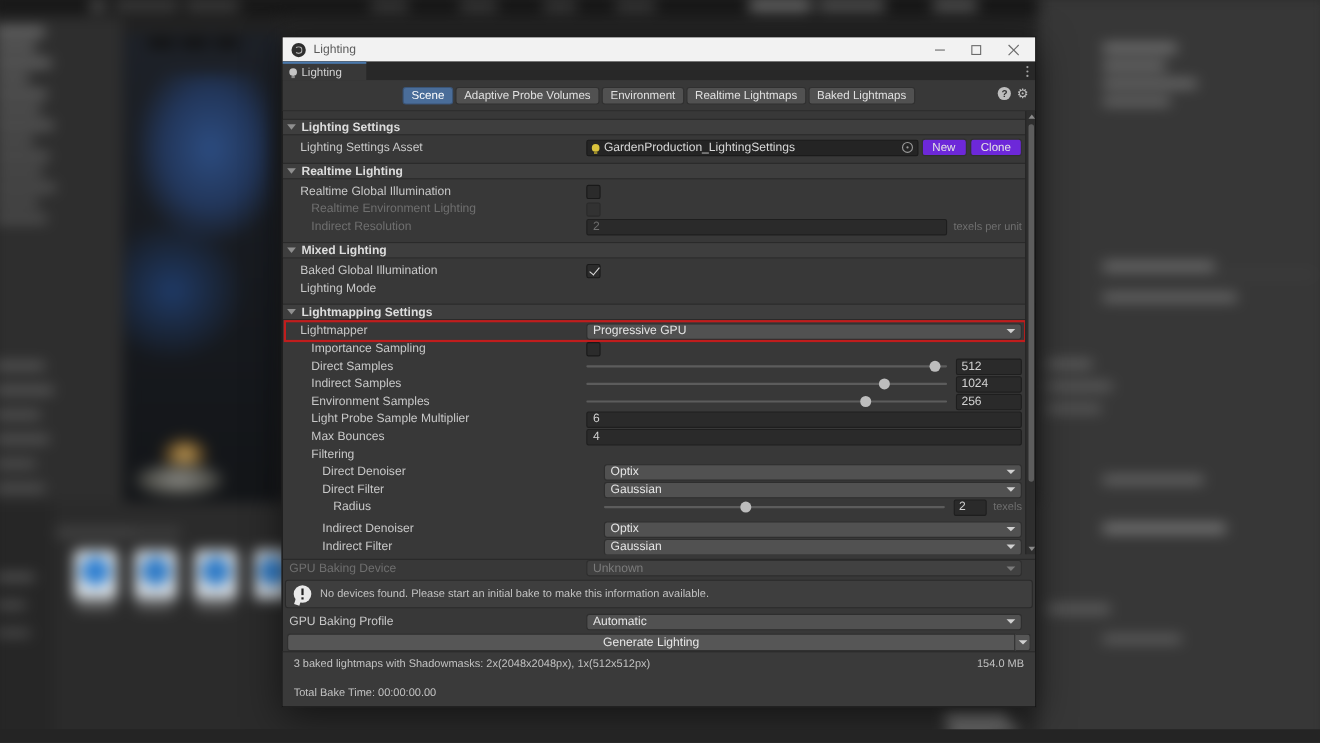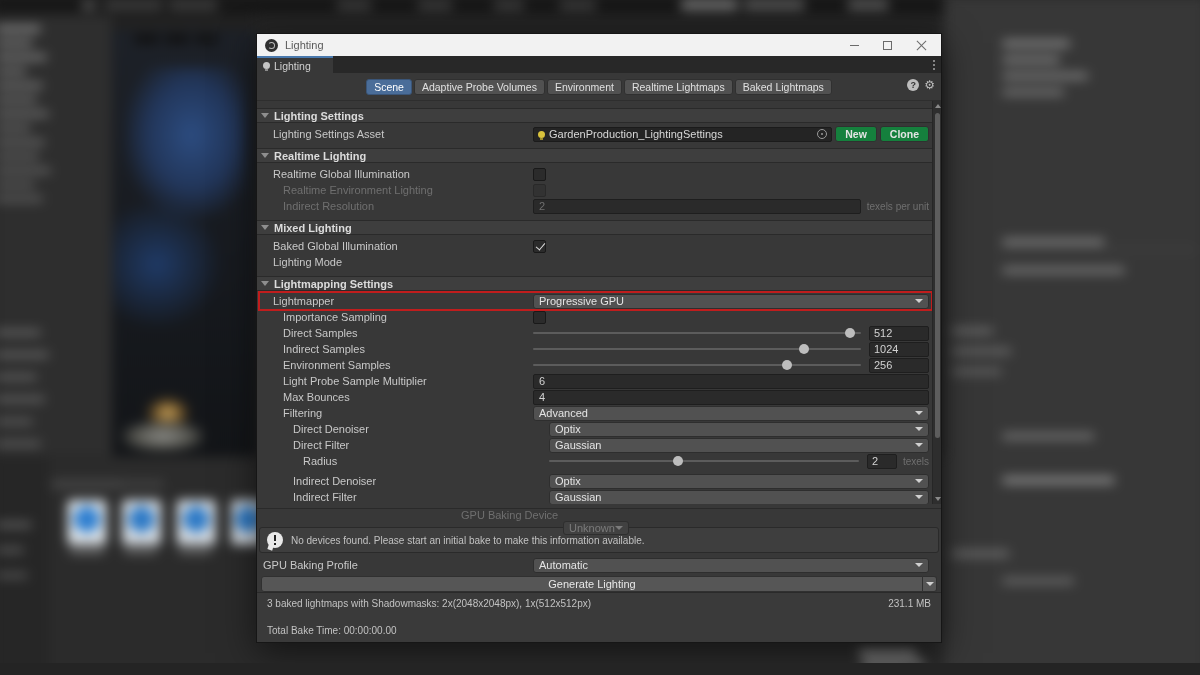--- a/index.html
+++ b/index.html
@@ -77,32 +77,32 @@
   .sliderwrap { flex:1; display:flex; align-items:center; }
   .track { flex:1; height:2px; background:#5c5c5c; position:relative; border-radius:1px; }
   .knob { position:absolute; top:-4px; width:10px; height:10px; border-radius:50%; background:#bdbdbd; }
   .val { width:60px; flex:none; margin-left:8px; height:15px; background:#2a2a2a; border:1px solid #1e1e1e; border-radius:2px; display:flex; align-items:center; padding:0 4px; color:#d2d2d2; }
   .val.narrow { width:30px; }
 
   .objfield { flex:1; height:15px; background:#242424; border:1px solid #1b1b1b; border-radius:2px;
     display:flex; align-items:center; gap:4px; padding:0 4px; color:#d8d8d8; }
   .picker { margin-left:auto; width:10px; height:10px; border:1px solid #9a9a9a; border-radius:50%; position:relative; flex:none; }
   .picker::after { content:""; position:absolute; left:3px; top:3px; width:2px; height:2px; border-radius:50%; background:#9a9a9a; }
-  .btn { height:16px; margin-left:3px; padding:0 9px; background:#15803d; border:1px solid #303030; border-radius:3px; color:#e4e4e4; font-size:10.5px; font-family:inherit;font-weight:bold; }
+  .btn { height:16px; margin-left:3px; padding:0 9px; background:#6d28d9; border:1px solid #303030; border-radius:3px; color:#e4e4e4; font-size:10.5px; font-family:inherit; }
 
   .redbox { position:absolute; left:1px; right:8px; top:-2px; bottom:-2px; border:2px solid #c01d1d; pointer-events:none; }
   .rel { position:relative; }
 
   
   .vscroll { position:absolute; right:0; top:0; bottom:0; width:9px; background:#2e2e2e; border-left:1px solid #262626; }
   .vthumb { position:absolute; left:2px; top:12px; width:5px; height:325px; background:#5d5d5d; border-radius:3px; }
   .sarrow-up { position:absolute; left:1.5px; top:3px; width:0; height:0; border-left:3px solid transparent; border-right:3px solid transparent; border-bottom:4px solid #8a8a8a; }
   .sarrow-dn { position:absolute; left:1.5px; bottom:3px; width:0; height:0; border-left:3px solid transparent; border-right:3px solid transparent; border-top:4px solid #8a8a8a; }
 
-  .gpu-sep { border-top:1px solid #2a2a2a;flex-direction:column; }
+  .gpu-sep { border-top:1px solid #2a2a2a; }
   .row.flat { padding-left:6px; } .row.flat .lbl { width:270px; }
 
   .infobox { margin:3px 2px 0 2px; height:26px; background:#3e3e3e; border:1px solid #2a2a2a; border-radius:3px;
     display:flex; align-items:center; gap:8px; padding:0 7px; }
   .warn-ic { width:16px; height:16px; border-radius:50%; background:#e9e9e9; position:relative; flex:none; }
   .warn-ic::before { content:""; position:absolute; left:7px; top:3px; width:2px; height:6px; background:#222; }
   .warn-ic::after { content:""; position:absolute; left:7px; top:11px; width:2px; height:2px; background:#222; }
   .warn-ic i { position:absolute; left:1px; bottom:-2px; width:5px; height:5px; background:#e9e9e9; transform:rotate(18deg); }
   .info-text { font-size:10px; color:#c2c2c2; }
 
@@ -334,24 +334,20 @@
       <div class="row ind1">
         <span class="lbl">Light Probe Sample Multiplier</span>
         <div class="tf">6</div>
       </div>
       <div class="row ind1">
         <span class="lbl">Max Bounces</span>
         <div class="tf">4</div>
       </div>
       <div class="row ind1">
         <span class="lbl">Filtering</span>
-        <div class="dd">
-          <span>Advanced</span>
-          <span class="dd-arrow"></span>
-        </div>
       </div>
       <div class="row ind2">
         <span class="lbl">Direct Denoiser</span>
         <div class="dd">
           <span>Optix</span>
           <span class="dd-arrow"></span>
         </div>
       </div>
       <div class="row ind2">
         <span class="lbl">Direct Filter</span>
@@ -418,19 +414,19 @@
     <div class="genrow">
       <div class="genbtn">Generate Lighting</div>
       <div class="genarrow">
           <b></b>
         </div>
     </div>
 
     <div class="footer">
       <div class="f-line1">
         <span>3 baked lightmaps with Shadowmasks: 2x(2048x2048px), 1x(512x512px)</span>
-        <span>231.1 MB</span>
+        <span>154.0 MB</span>
       </div>
       <div class="f-line2">Total Bake Time: 00:00:00.00</div>
     </div>
 
   </div>
 </div>
 
 </body></html>

